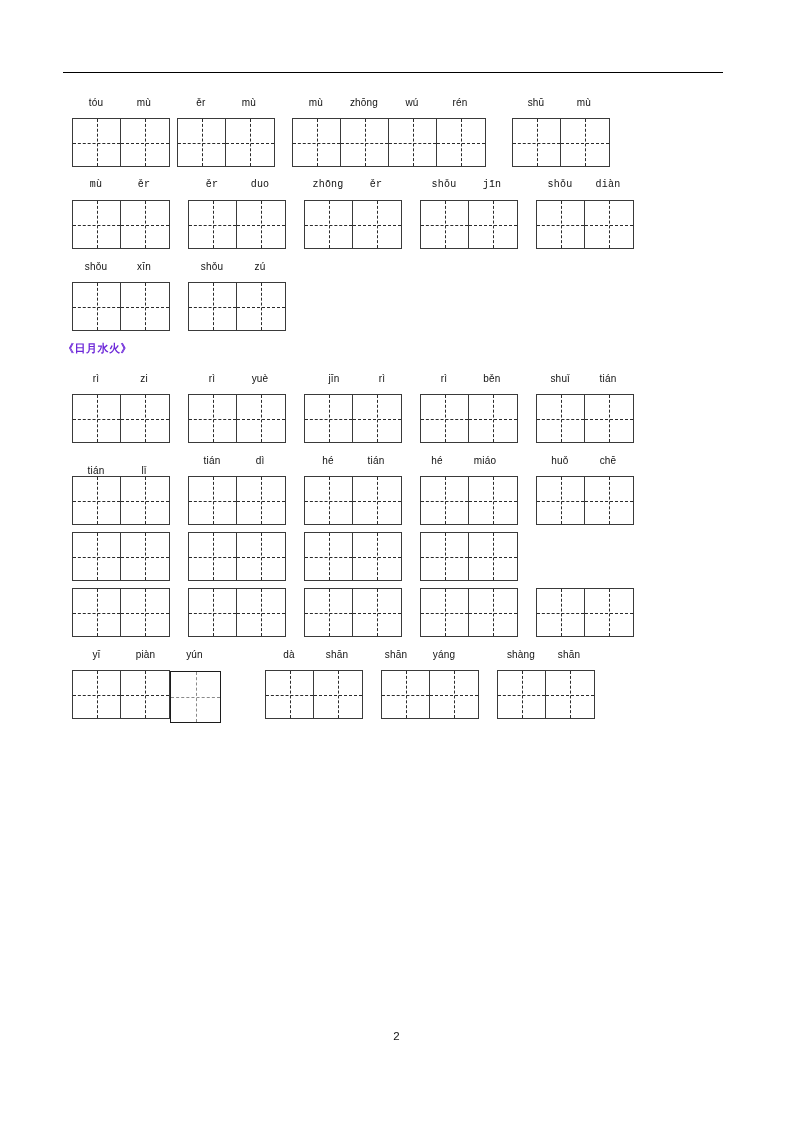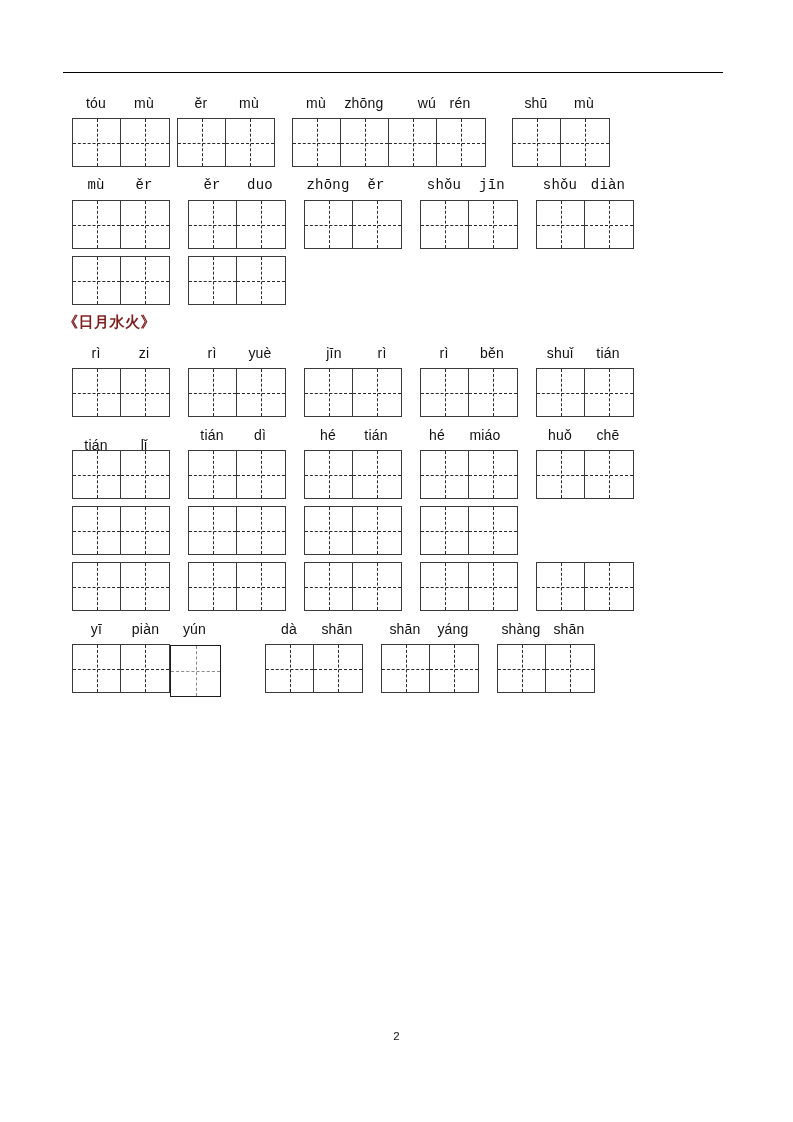--- a/index.html
+++ b/index.html
@@ -51,21 +51,21 @@
   }
   .grid-row {
     position: relative;
     height: 48px;
   }
 
   .pinyin-group {
     position: absolute;
     top: 0;
     white-space: nowrap;
-    font-size: 14px;
+    font-size: 10px;
     line-height: 22px;
     letter-spacing: 0.2px;
     color: #111;
   }
   .pinyin-group .syl {
     display: inline-block;
   }
 
   
   .grid {
@@ -114,23 +114,23 @@
   .grid.offset-extra .cell::before,
   .grid.offset-extra .cell::after {
     border-color: #8a8a8a;
   }
 
   
   .section-title {
     position: relative;
     font-family: Liberation Serif, serif;
     font-weight: bold;
-    font-size: 15px;
+    font-size: 11px;
     line-height: 20px;
-    color: #7f1d1d;
+    color: #6d28d9;
     letter-spacing: 0.5px;
   }
 
   
   .page-number {
     position: absolute;
     left: 0;
     top: 1030px;
     width: 793px;
     text-align: center;
@@ -143,21 +143,21 @@
 
 <div class="page">
 
   <div class="top-rule"></div>
 
   <div class="content" id="content">
       <div class="block" style="margin-bottom: 8px;">
         <div class="pinyin-row">
           <div class="pinyin-group" style="left: 9px; width: 96px; text-align: center;"><span class="syl" style="width: 48px; text-align: center;">tóu</span><span class="syl" style="width: 48px; text-align: center;">mù</span></div>
           <div class="pinyin-group" style="left: 114px; width: 96px; text-align: center;"><span class="syl" style="width: 48px; text-align: center;">ěr</span><span class="syl" style="width: 48px; text-align: center;">mù</span></div>
-          <div class="pinyin-group" style="left: 229px; width: 192px; text-align: center;"><span class="syl" style="width: 48px; text-align: center;">mù</span><span class="syl" style="width: 48px; text-align: center;">zhōng</span><span class="syl" style="width: 48px; text-align: right;">wú</span><span class="syl" style="width: 48px; text-align: center;">rén</span></div>
+          <div class="pinyin-group" style="left: 229px; width: 192px; text-align: center;"><span class="syl" style="width: 48px; text-align: center;">mù</span><span class="syl" style="width: 48px; text-align: center;">zhōng</span><span class="syl" style="width: 48px; text-align: center;">wú</span><span class="syl" style="width: 48px; text-align: center;">rén</span></div>
           <div class="pinyin-group" style="left: 449px; width: 96px; text-align: center;"><span class="syl" style="width: 48px; text-align: center;">shū</span><span class="syl" style="width: 48px; text-align: center;">mù</span></div>
         </div>
         <div class="grid-row">
           <div class="grid" style="left: 9px;">
             <div class="cell"></div>
             <div class="cell"></div>
           </div>
           <div class="grid" style="left: 114px;">
             <div class="cell"></div>
             <div class="cell"></div>
@@ -199,20 +199,24 @@
             <div class="cell"></div>
             <div class="cell"></div>
           </div>
           <div class="grid" style="left: 473px;">
             <div class="cell"></div>
             <div class="cell"></div>
           </div>
         </div>
       </div>
       <div class="block" style="margin-bottom: 8px;">
+        <div class="pinyin-row">
+          <div class="pinyin-group" style="left: 9px; width: 96px; text-align: center;"><span class="syl" style="width: 48px; text-align: center;">shǒu</span><span class="syl" style="width: 48px; text-align: center;">xīn</span></div>
+          <div class="pinyin-group" style="left: 125px; width: 96px; text-align: center;"><span class="syl" style="width: 48px; text-align: center;">shǒu</span><span class="syl" style="width: 48px; text-align: center;">zú</span></div>
+        </div>
         <div class="grid-row">
           <div class="grid" style="left: 9px;">
             <div class="cell"></div>
             <div class="cell"></div>
           </div>
           <div class="grid" style="left: 125px;">
             <div class="cell"></div>
             <div class="cell"></div>
           </div>
         </div>
@@ -321,21 +325,21 @@
           <div class="grid" style="left: 473px;">
             <div class="cell"></div>
             <div class="cell"></div>
           </div>
         </div>
       </div>
       <div class="block" style="margin-bottom: 8px;">
         <div class="pinyin-row">
           <div class="pinyin-group" style="left: 9px; width: 147px; text-align: center;"><span class="syl" style="width: 49px; text-align: center;">yī</span><span class="syl" style="width: 49px; text-align: center;">piàn</span><span class="syl" style="width: 49px; text-align: center;">yún</span></div>
           <div class="pinyin-group" style="left: 202px; width: 96px; text-align: center;"><span class="syl" style="width: 48px; text-align: center;">dà</span><span class="syl" style="width: 48px; text-align: center;">shān</span></div>
-          <div class="pinyin-group" style="left: 318px; width: 96px; text-align: center;"><span class="syl" style="width: 48px; text-align: center;">shān</span><span class="syl" style="width: 48px; text-align: center;">yáng</span></div>
+          <div class="pinyin-group" style="left: 309px; width: 96px; text-align: center;"><span class="syl" style="width: 48px; text-align: center;">shān</span><span class="syl" style="width: 48px; text-align: center;">yáng</span></div>
           <div class="pinyin-group" style="left: 434px; width: 96px; text-align: center;"><span class="syl" style="width: 48px; text-align: center;">shàng</span><span class="syl" style="width: 48px; text-align: center;">shān</span></div>
         </div>
         <div class="grid-row" style="height: 52px;">
           <div class="grid" style="left: 9px;">
             <div class="cell"></div>
             <div class="cell"></div>
           </div>
           <div class="grid offset-extra" style="left: 107px; top: 1px;">
             <div class="cell"></div>
           </div>

